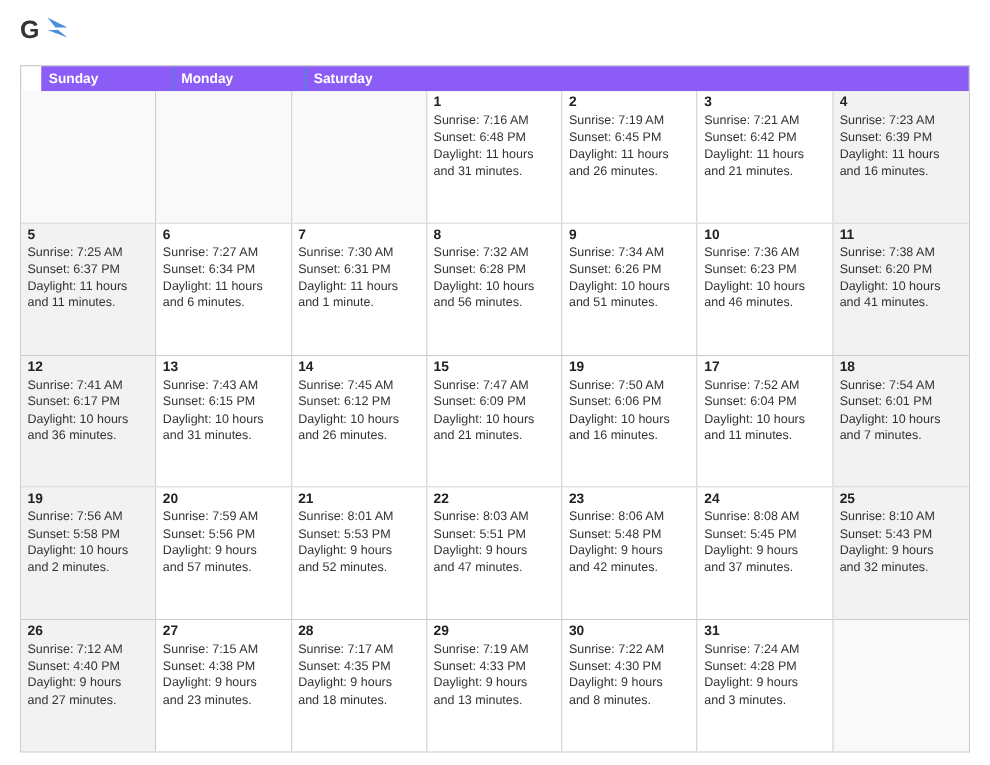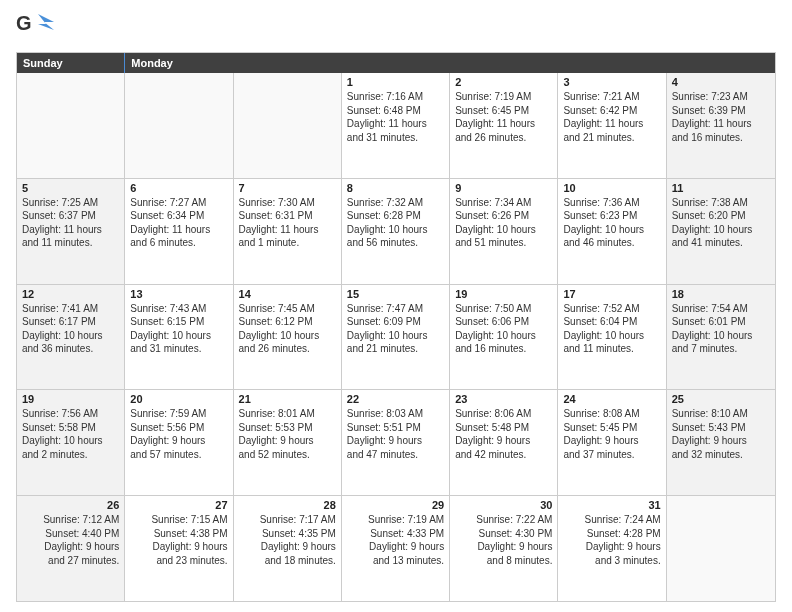--- a/index.html
+++ b/index.html
@@ -44,21 +44,22 @@
     }
     .calendar {
       flex: 1;
       display: flex;
       flex-direction: column;
       border: 1px solid #ccc;
     }
     .cal-header-row {
       display: grid;
       grid-template-columns: repeat(7, 1fr);
-      background: #404040;
+      background: #8b5cf6;
+      margin-left: 16px;
     }
     .cal-header-cell {
       color: #fff;
       font-size: 11px;
       font-weight: bold;
       padding: 4px 6px;
       text-align: left;
       border-right: 1px solid #4a8bd5;
     }
     .cal-header-cell:last-child { border-right: none; }
@@ -66,21 +67,21 @@
       flex: 1;
       display: flex;
       flex-direction: column;
     }
     .cal-week {
       display: grid;
       grid-template-columns: repeat(7, 1fr);
       flex: 1;
       border-bottom: 1px solid #ccc;
     }
-    .cal-week:last-child { border-bottom: none; text-align: right; }
+    .cal-week:last-child { border-bottom: none; }
     .cal-cell {
       border-right: 1px solid #ccc;
       padding: 3px 5px;
       font-size: 9.5px;
       color: #333;
       vertical-align: top;
       background: #fff;
       min-height: 0;
     }
     .cal-cell:last-child { border-right: none; }
@@ -132,20 +133,21 @@
     <div class="title-block">
       <div class="month-title"></div>
       <div class="location-title"></div>
     </div>
   </div>
 
   <div class="calendar">
     <div class="cal-header-row" id="cal-header">
         <div class="cal-header-cell">Sunday</div>
         <div class="cal-header-cell">Monday</div>
+        <div class="cal-header-cell">Saturday</div>
       </div>
     <div class="cal-body" id="cal-body">
         <div class="cal-week">
           <div class="cal-cell empty"></div>
           <div class="cal-cell empty"></div>
           <div class="cal-cell empty"></div>
           <div class="cal-cell">
             <span class="day-num">1</span>
             <div class="cell-text">Sunrise: 7:16 AM<br>Sunset: 6:48 PM<br>Daylight: 11 hours<br>and 31 minutes.</div>
           </div>

